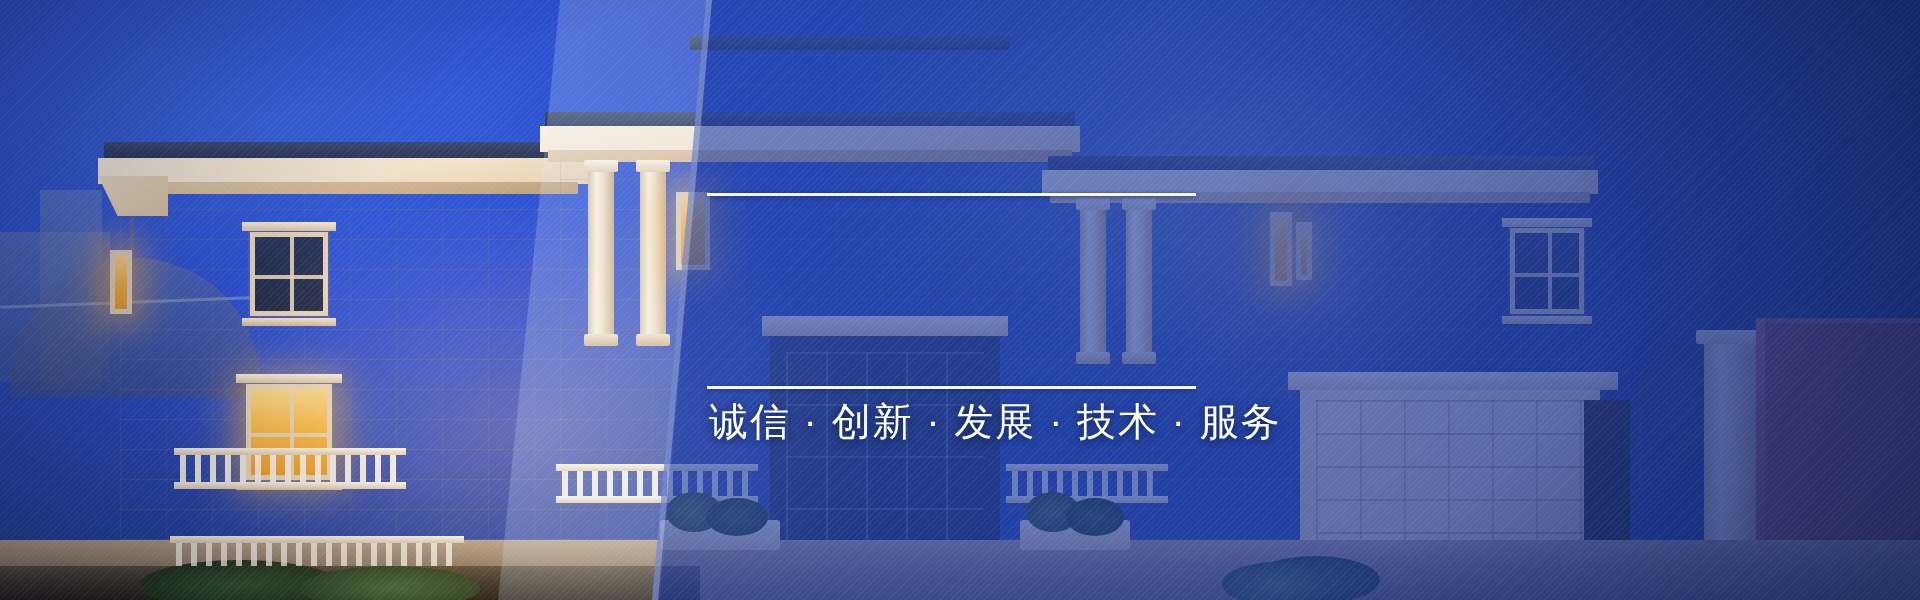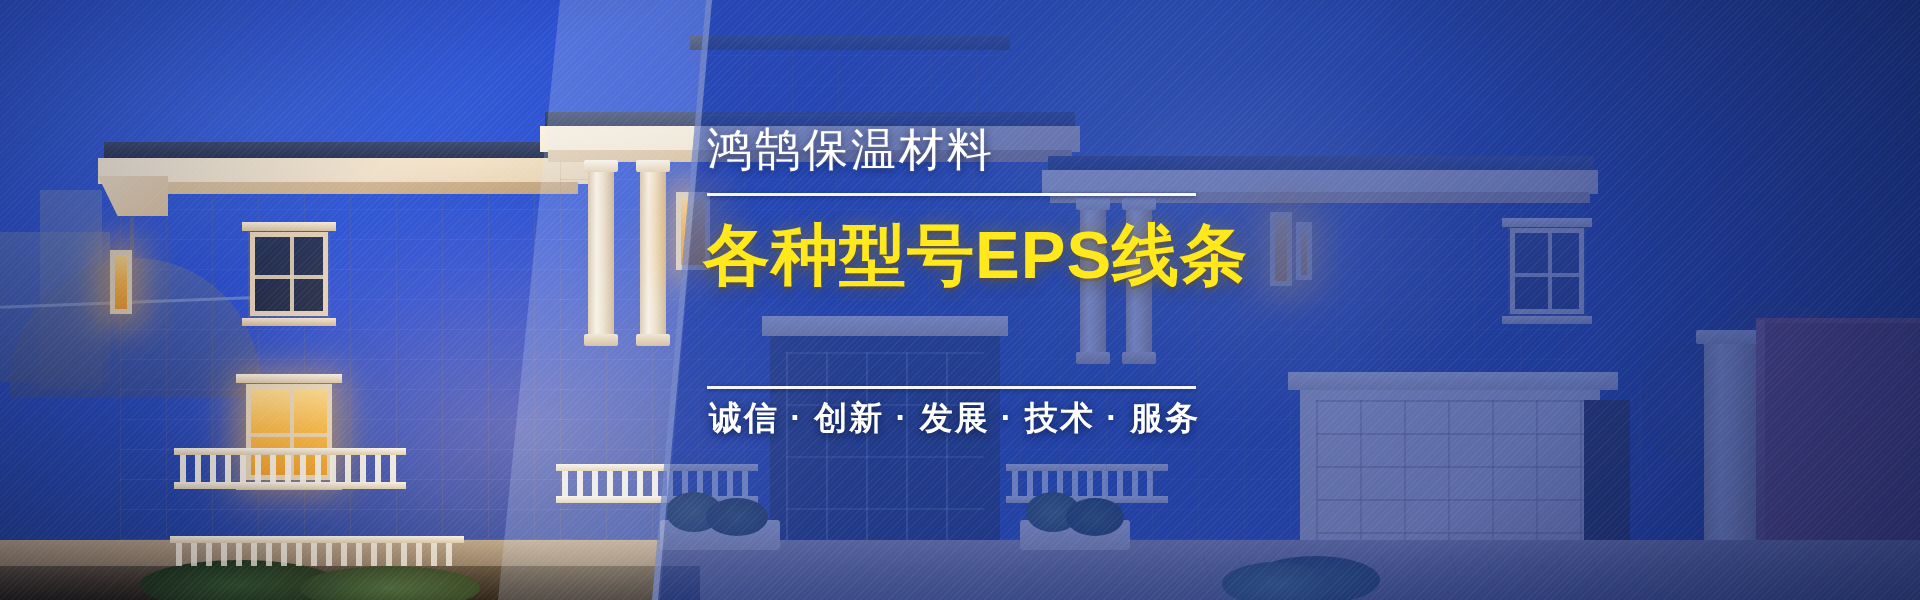--- a/index.html
+++ b/index.html
@@ -255,22 +255,22 @@
     text-shadow:
       0 3px 0 rgba(120,70,0,.28),
       0 0 18px rgba(255,210,40,.35),
       0 4px 16px rgba(12,24,62,.55);
   }
   .headline-1{top:215px;}
   .headline-2{top:292px;}
 
   .tagline{
     position:absolute;left:2px;top:396px;
-    font-size:33px;line-height:1.35;letter-spacing:2px;
-    color:#fff;font-weight:700;white-space:nowrap;
+    font-size:39px;line-height:1.35;letter-spacing:2px;
+    color:#fff;font-weight:400;white-space:nowrap;
     text-shadow:0 2px 9px rgba(10,22,60,.8);
   }
 </style>
 </head>
 <body>
 
 <div id="banner">
 
   <div class="sky"></div>
   <div class="sky-glow"></div>
@@ -407,20 +407,18 @@
   <div class="cool-wash"></div>
 
   <div class="light-beam"></div>
   <div class="blue-panel"></div>
   <div class="panel-edge"></div>
 
   <div class="hatch"></div>
   <div class="vignette"></div>
 
   <div class="copy">
-    <div class="brand">鸿鹄保温材料</div>
     <div class="rule rule-top"></div>
-    <div class="headline headline-1">各种型号EPS线条</div>
     <div class="rule rule-bot"></div>
     <div class="tagline">诚信 · 创新 · 发展 · 技术 · 服务</div>
   </div>
 
 </div>
 
 </body></html>

